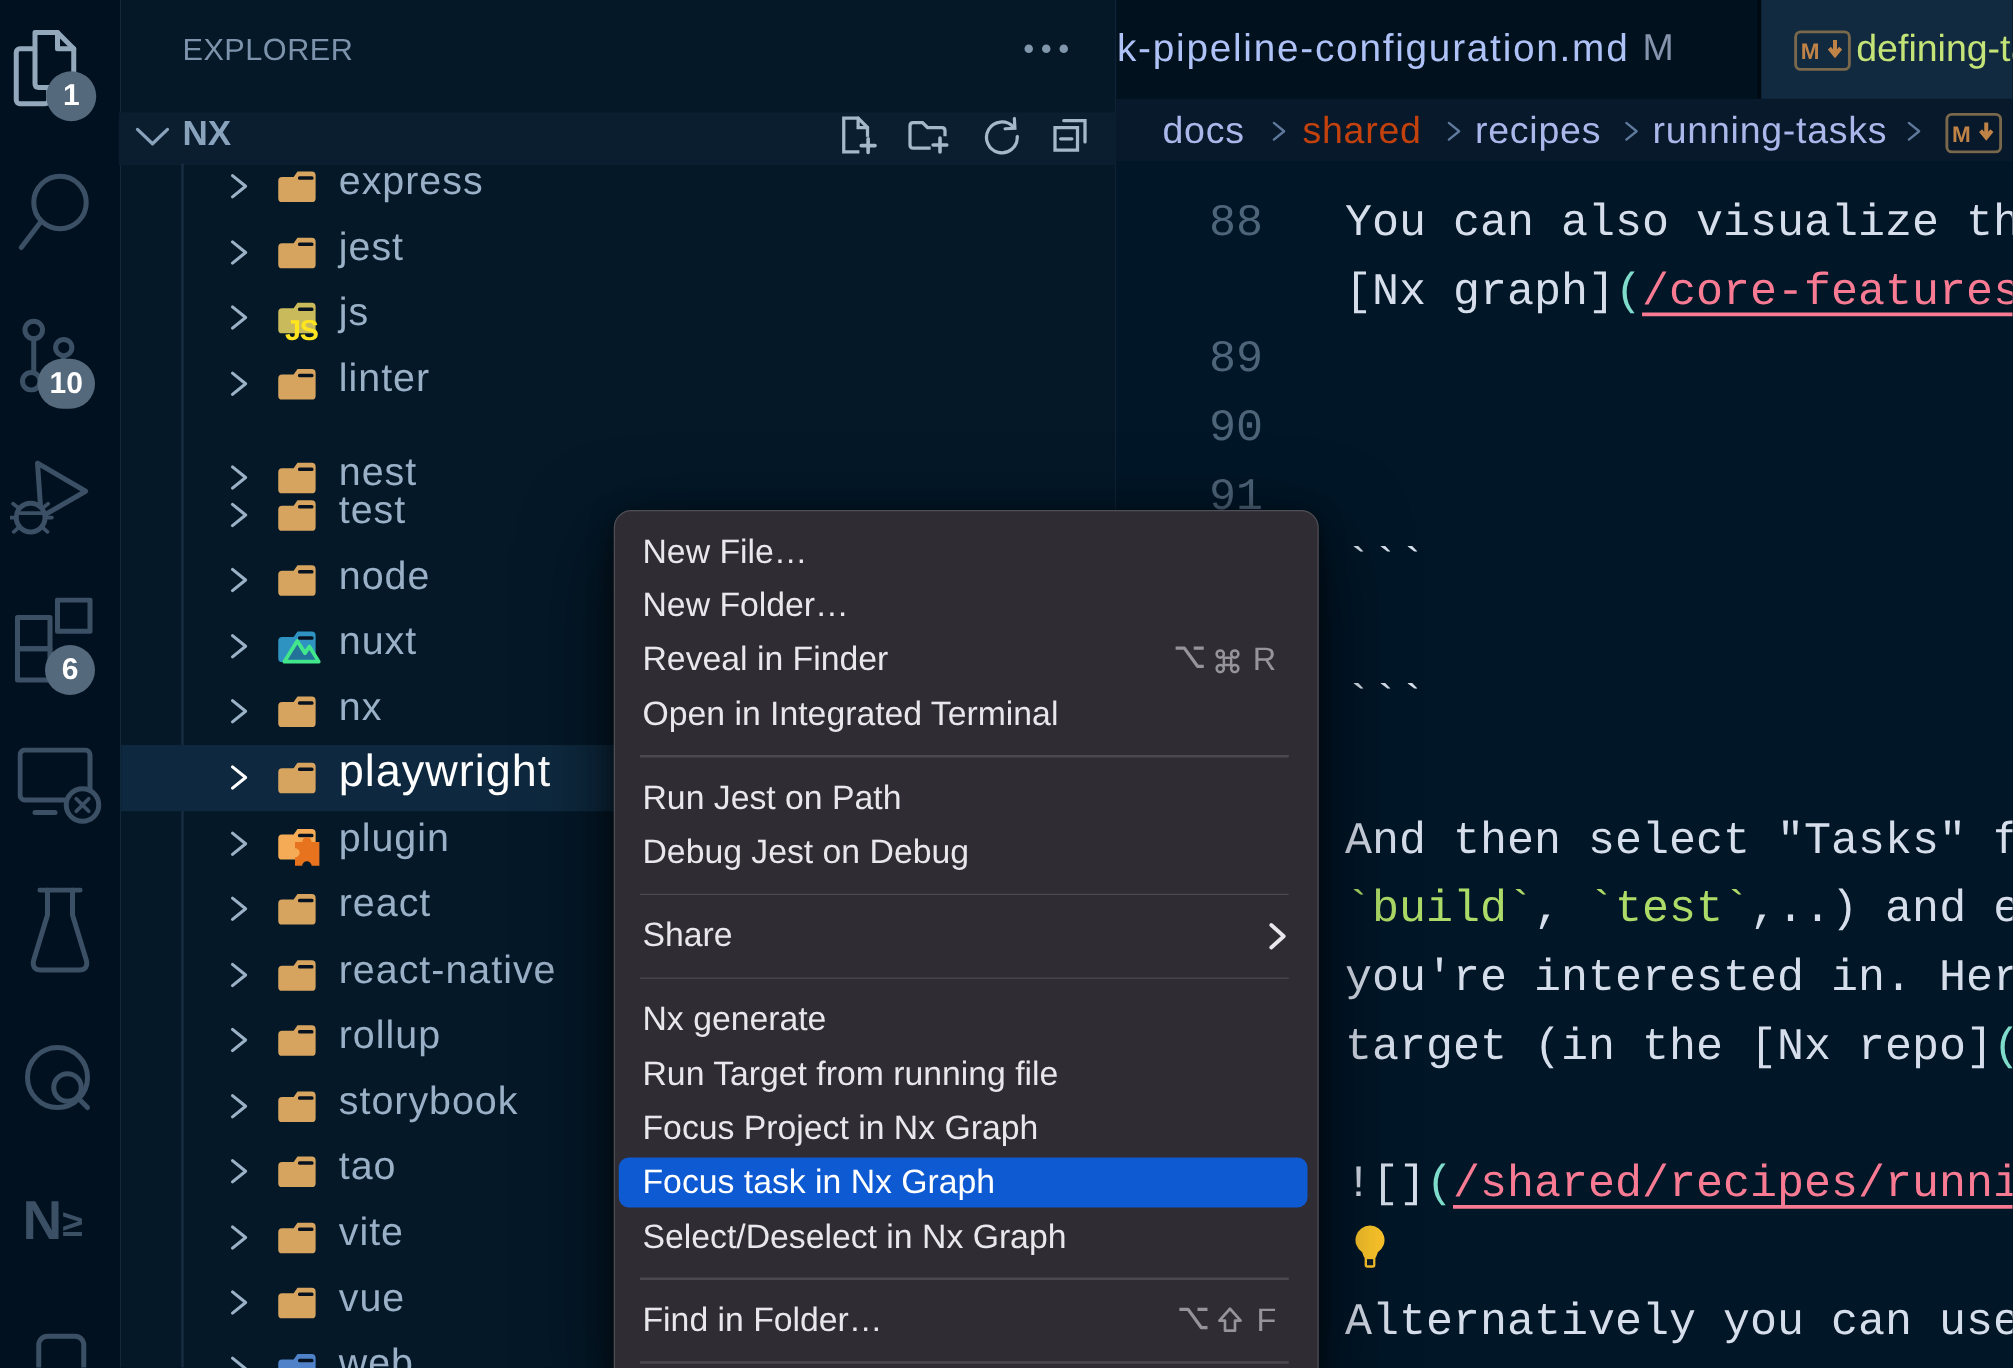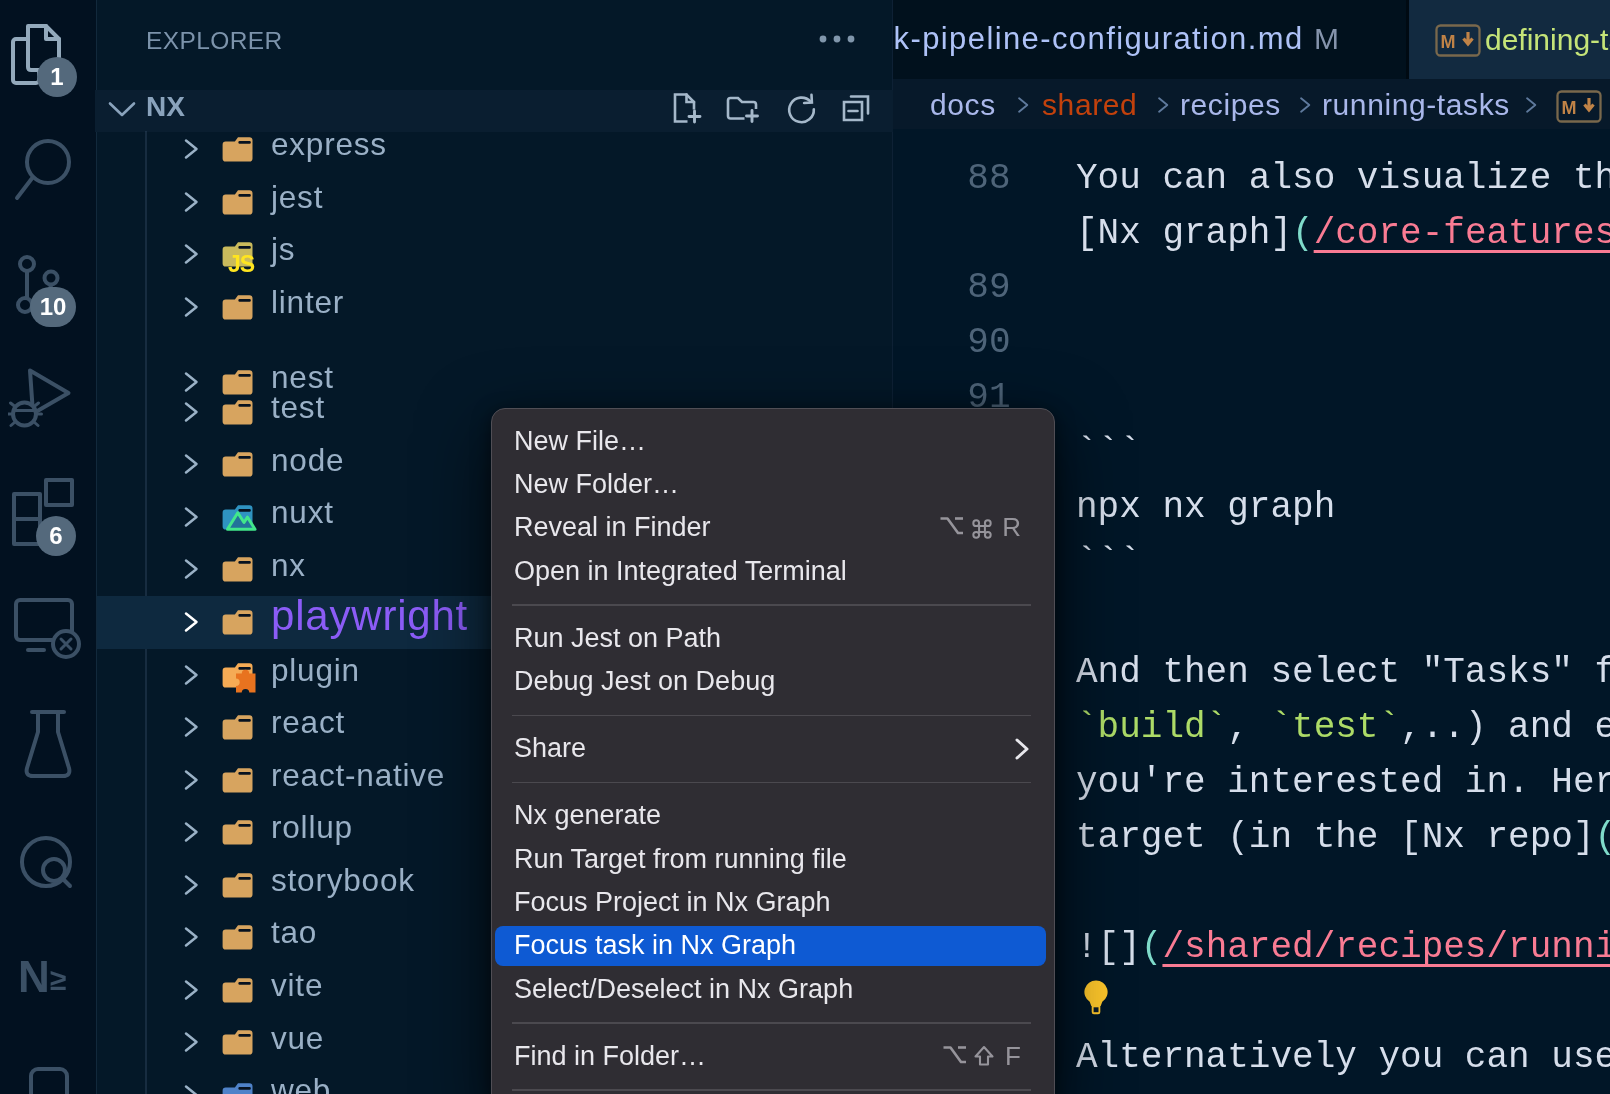--- a/index.html
+++ b/index.html
@@ -41,21 +41,20 @@
     <path d="M33 8 v11 M28.5 14.5 l4.5 5.5 4.5-5.5" stroke="#c08347" stroke-width="3.2" fill="none"></path>
   </svg>
 <div style="position:absolute;left:893px;top:129px;width:717px;height:965px;overflow:hidden">
     <div style="position:absolute;left:0px;top:22.5px;width:117.5px;height:54.94px;line-height:54.94px;font-family:'Liberation Mono',monospace;font-size:36px;color:#4e6479;text-align:right">88</div>
     <div style="position:absolute;left:0px;top:132.4px;width:117.5px;height:54.94px;line-height:54.94px;font-family:'Liberation Mono',monospace;font-size:36px;color:#4e6479;text-align:right">89</div>
     <div style="position:absolute;left:0px;top:187.4px;width:117.5px;height:54.94px;line-height:54.94px;font-family:'Liberation Mono',monospace;font-size:36px;color:#4e6479;text-align:right">90</div>
     <div style="position:absolute;left:0px;top:242.3px;width:117.5px;height:54.94px;line-height:54.94px;font-family:'Liberation Mono',monospace;font-size:36px;color:#4e6479;text-align:right">91</div>
     <div style="position:absolute;left:183px;top:22.5px;height:54.94px;line-height:54.94px;font-family:'Liberation Mono',monospace;font-size:36px;color:#d6deeb;white-space:pre">You can also visualize the</div>
     <div style="position:absolute;left:183px;top:77.5px;height:54.94px;line-height:54.94px;font-family:'Liberation Mono',monospace;font-size:36px;color:#d6deeb;white-space:pre">[Nx graph]<span style="color:#7fdbca">(</span><span style="color:#f97b93;text-decoration:underline;text-underline-offset:7px;text-decoration-thickness:3px;text-decoration-skip-ink:none">/core-features</span></div>
     <div style="position:absolute;left:183px;top:297.2px;height:54.94px;line-height:54.94px;font-family:'Liberation Mono',monospace;font-size:36px;color:#d6deeb;white-space:pre">```</div>
-    <div style="position:absolute;left:183px;top:352.2px;height:54.94px;line-height:54.94px;font-family:'Liberation Mono',monospace;font-size:36px;color:#d6deeb;white-space:pre">npx nx graph</div>
     <div style="position:absolute;left:183px;top:407.1px;height:54.94px;line-height:54.94px;font-family:'Liberation Mono',monospace;font-size:36px;color:#d6deeb;white-space:pre">```</div>
     <div style="position:absolute;left:183px;top:517.0px;height:54.94px;line-height:54.94px;font-family:'Liberation Mono',monospace;font-size:36px;color:#d6deeb;white-space:pre">And then select "Tasks" fr</div>
     <div style="position:absolute;left:183px;top:571.9px;height:54.94px;line-height:54.94px;font-family:'Liberation Mono',monospace;font-size:36px;color:#d6deeb;white-space:pre"><span style="color:#addb67">`build`</span>, <span style="color:#addb67">`test`</span>,..) and ex</div>
     <div style="position:absolute;left:183px;top:626.9px;height:54.94px;line-height:54.94px;font-family:'Liberation Mono',monospace;font-size:36px;color:#d6deeb;white-space:pre">you're interested in. Here</div>
     <div style="position:absolute;left:183px;top:681.8px;height:54.94px;line-height:54.94px;font-family:'Liberation Mono',monospace;font-size:36px;color:#d6deeb;white-space:pre">target (in the [Nx repo]<span style="color:#7fdbca">(</span></div>
     <div style="position:absolute;left:183px;top:791.7px;height:54.94px;line-height:54.94px;font-family:'Liberation Mono',monospace;font-size:36px;color:#d6deeb;white-space:pre">![]<span style="color:#7fdbca">(</span><span style="color:#f97b93;text-decoration:underline;text-underline-offset:7px;text-decoration-thickness:3px;text-decoration-skip-ink:none">/shared/recipes/running</span></div>
     <div style="position:absolute;left:183px;top:901.6px;height:54.94px;line-height:54.94px;font-family:'Liberation Mono',monospace;font-size:36px;color:#d6deeb;white-space:pre">Alternatively you can use</div>
     <svg style="position:absolute;left:183px;top:851.0px;margin-left:7px" width="26" height="37" viewBox="0 0 26 37">
       <path d="M13 0.5 a11.5 11.5 0 0 1 6.3 21.2 l-1.6 4.3 h-9.4 l-1.6-4.3 A11.5 11.5 0 0 1 13 0.5z" fill="#fec72b"></path>
       <path d="M8.7 25.5 h8.6 v6.5 q0 2.2-2.2 2.2 h-4.2 q-2.2 0-2.2-2.2 z" fill="#fec72b"></path>
@@ -239,21 +238,21 @@
     <span style="position:absolute;left:174px;top:50%;transform:translateY(-62%);font-size:31.5px;letter-spacing:0.8px;color:#9ab0c6;white-space:nowrap">nx</span>
   </div>
 <div style="position:absolute;left:97px;top:596.0px;width:796px;height:52.55px;background:#0e293f;">
     <svg style="position:absolute;left:80px;top:12px;transform:rotate(0deg)" width="28" height="28" viewBox="0 0 28 28">
       <path d="M9 5.5 L19.5 14 L9 22.5" stroke="#ffffff" stroke-width="2.5" fill="none" stroke-linecap="round" stroke-linejoin="round"></path>
     </svg>
     <svg style="position:absolute;left:125px;top:12px" width="37" height="34" viewBox="0 0 37 34">
       <path d="M3.7 6.6 h9.2 l3.1-4.4 h11.4 q3.1 0 3.1 3.1 v18.2 q0 3.1-3.1 3.1 H3.7 q-3.1 0-3.1-3.1 V9.7 q0-3.1 3.1-3.1 z" fill="#d7a45f"></path>
       <rect x="16.4" y="6" width="12.4" height="2.8" rx="1.2" fill="#071220"></rect>
     </svg>
-    <span style="position:absolute;left:174px;top:50%;transform:translateY(-62%);font-size:42px;letter-spacing:0.8px;color:#8b5cf6;white-space:nowrap">playwright</span>
+    <span style="position:absolute;left:174px;top:50%;transform:translateY(-62%);font-size:36px;letter-spacing:0.8px;color:#ffffff;white-space:nowrap">playwright</span>
   </div>
 <div style="position:absolute;left:97px;top:648.5px;width:796px;height:52.55px;">
     <svg style="position:absolute;left:80px;top:12px;transform:rotate(0deg)" width="28" height="28" viewBox="0 0 28 28">
       <path d="M9 5.5 L19.5 14 L9 22.5" stroke="#9ab1c6" stroke-width="2.5" fill="none" stroke-linecap="round" stroke-linejoin="round"></path>
     </svg>
     <svg style="position:absolute;left:125px;top:12px" width="37" height="34" viewBox="0 0 37 34">
       <path d="M3.7 6.6 h9.2 l3.1-4.4 h11.4 q3.1 0 3.1 3.1 v18.2 q0 3.1-3.1 3.1 H3.7 q-3.1 0-3.1-3.1 V9.7 q0-3.1 3.1-3.1 z" fill="#f5ab55"></path>
       <rect x="16.4" y="6" width="12.4" height="2.8" rx="1.2" fill="#071220"></rect>
       <path d="M14 12.5 h5.8 a3.7 3.7 0 1 1 7.4 0 h6.3 v19 H14 v-6.6 a3.7 3.7 0 1 0 0-7.4 z" fill="#e8731f"></path>
       <circle cx="23.5" cy="31.8" r="3.8" fill="#041828"></circle>

